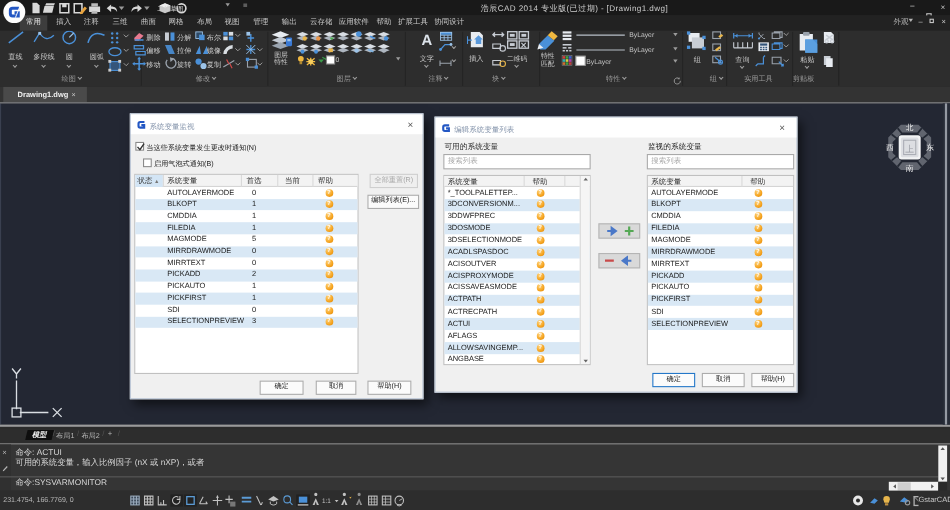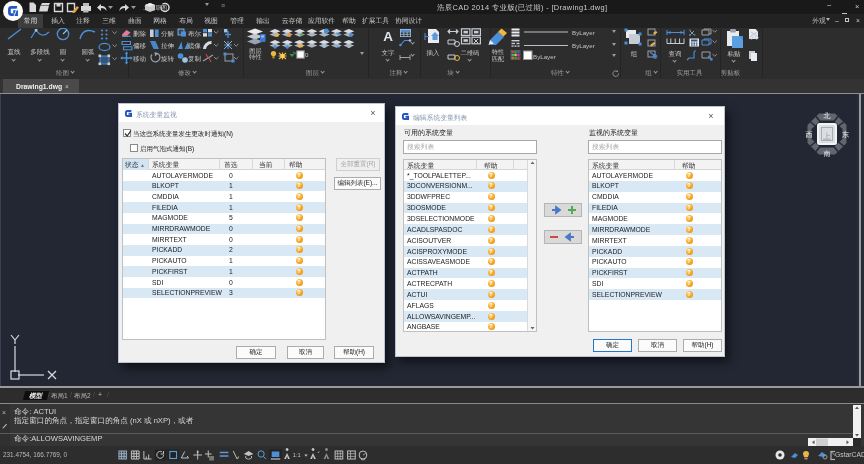--- a/index.html
+++ b/index.html
@@ -491,23 +491,23 @@
     <div class="t" style="left:107px;top:1px;font-size:7px;color:#555">/</div>
   </div>
   <div id="cmdarea" class="abs">
     <div class="abs" style="left:0;top:0;width:10px;height:42px;background:#303030">
       <div class="t" style="left:2px;top:5px;color:#b5b5b5;font-size:7px">×</div>
       <svg class="abs" style="left:2px;top:19px" width="6" height="6" viewBox="0 0 6 6">
           <path d="M0.5 5.5 l1-0.3 3.5-3.7 -0.8-0.8 -3.5 3.7 z" fill="#b5b5b5"></path>
         </svg>
     </div>
     <div class="cmdline" style="left:14px;top:2.5px">命令: ACTUI</div>
-    <div class="cmdline" style="left:14px;top:11.5px">指定窗口的角点，指定窗口的角点 (nX 或 nXP)，或者</div>
+    <div class="cmdline" style="left:14px;top:11.5px">可用的系统变量，输入比例因子 (nX 或 nXP)，或者</div>
     <div class="abs" style="left:0px;top:28.5px;width:853px;height:1px;background:#5a5a5a"></div>
-    <div class="cmdline" style="left:14px;top:30px">命令:ALLOWSAVINGEMP</div>
+    <div class="cmdline" style="left:14px;top:30px">命令:SYSVARMONITOR</div>
 
     <div class="abs" style="left:853px;top:1px;width:8px;height:33px;background:#f1f1f1">
       <svg width="8" height="33">
           <path d="M2 4 l2-2.5 2 2.5 z M2 29 l2 2.5 2-2.5 z" fill="#555"></path>
         </svg>
     </div>
 
     <div class="abs" style="left:808px;top:34px;width:45px;height:8.5px;background:#f1f1f1">
       <svg width="45" height="8.5">
           <path d="M4 4.2 l2.5-2 v4 z M41 4.2 l-2.5-2 v4 z" fill="#555"></path>

